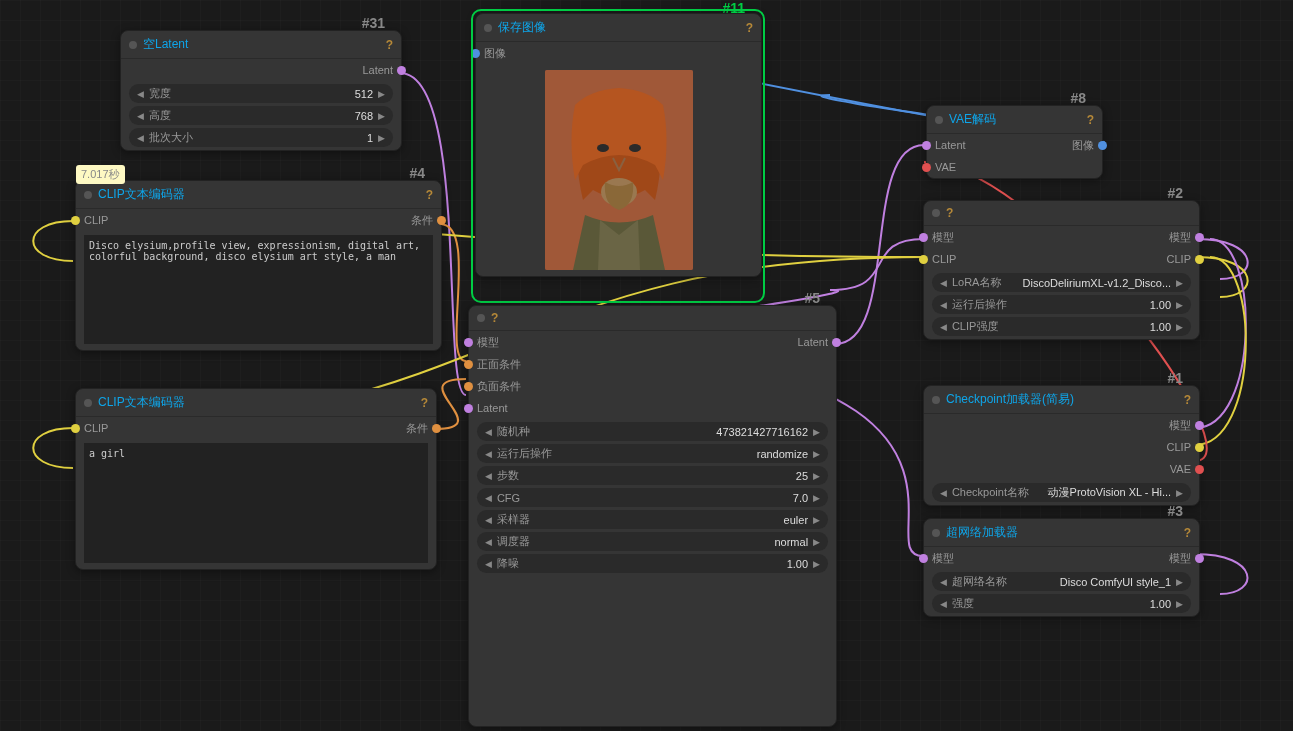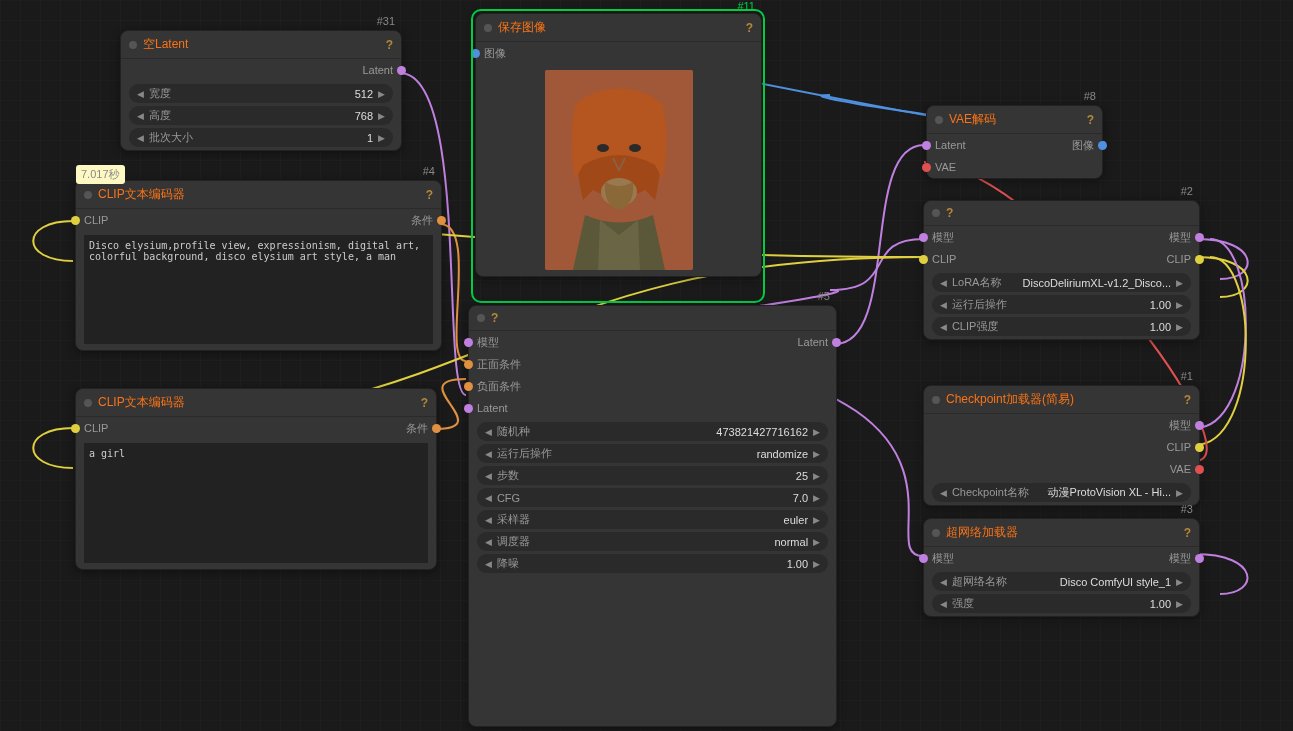--- a/index.html
+++ b/index.html
@@ -1,22 +1,22 @@
 <!DOCTYPE html>
 <html><head>
 <meta charset="utf-8">
 <style>
 html,body{margin:0;padding:0;width:1293px;height:731px;background:#1a1a1a;font-family:Arial,sans-serif;font-size:11px;color:#aaa;overflow:hidden;position:relative}
 body::before{content:"";position:absolute;inset:0;background-image:linear-gradient(rgba(255,255,255,.015) 1px,transparent 1px),linear-gradient(90deg,rgba(255,255,255,.015) 1px,transparent 1px);background-size:20px 20px;pointer-events:none}
 .node{position:absolute;background:#353535;border:1px solid #222;border-radius:8px;box-shadow:0 2px 8px rgba(0,0,0,.4)}
-.node-id{position:absolute;top:-16px;right:6px;font-size:11px;color:#888;font-weight:normal}
+.node-id{position:absolute;top:-16px;right:16px;font-size:14px;color:#888;font-weight:bold}
 .tag{position:absolute;top:-16px;left:0;font-size:11px;color:#888;background:#fef9c3;padding:2px 5px;border-radius:3px}
 .node-hdr{display:flex;align-items:center;padding:5px 8px;border-bottom:1px solid #2a2a2a}
 .node-dot{width:8px;height:8px;border-radius:50%;background:#555;margin-right:6px}
-.node-title{flex:1;color:#f97316;font-size:12px}
+.node-title{flex:1;color:#0ea5e9;font-size:12px}
 .help{color:#b58838;font-size:12px;font-weight:bold;cursor:help}
 .row{display:flex;align-items:center;padding:2px 8px;position:relative;min-height:18px}
 .port{width:9px;height:9px;border-radius:50%;position:absolute}
 .port.in{left:-5px}
 .port.out{right:-5px}
 .p-purple{background:#c080e0}
 .p-yellow{background:#e0d040}
 .p-orange{background:#e09040}
 .p-blue{background:#5090e0}
 .p-red{background:#e05050}

